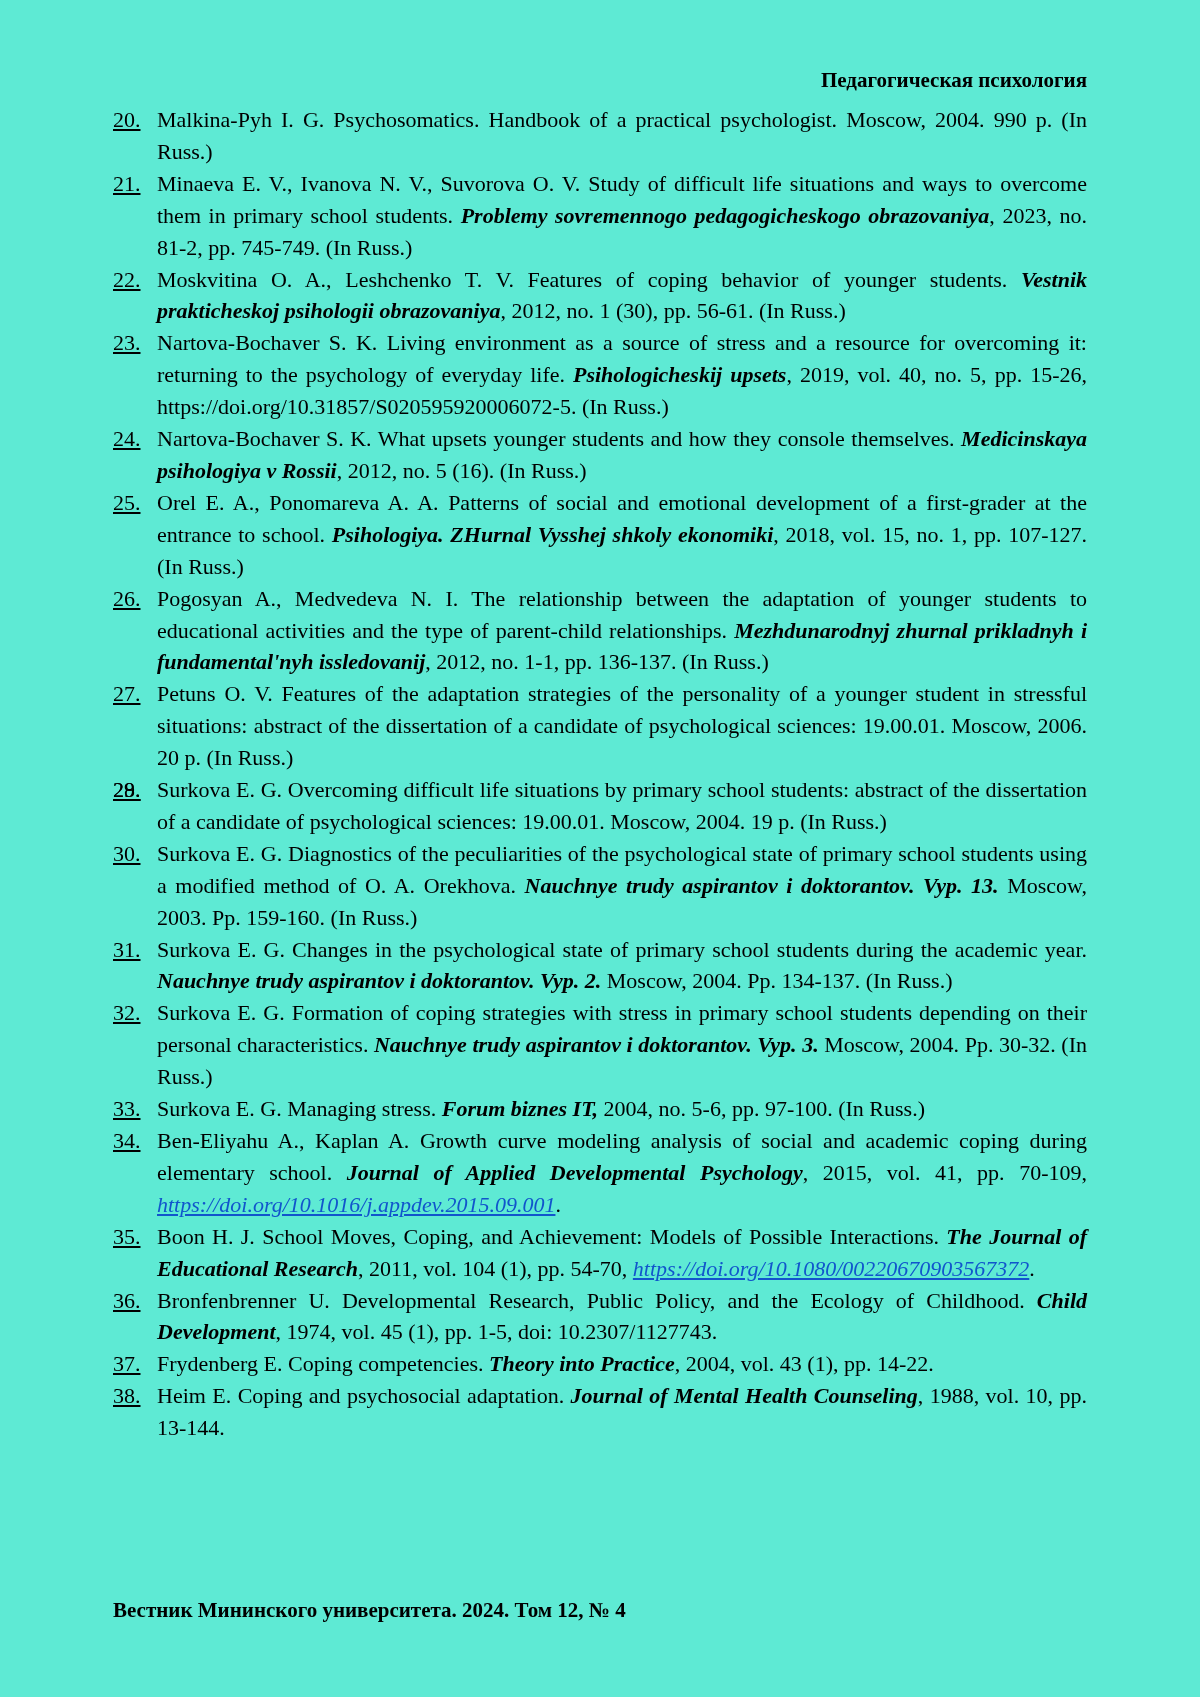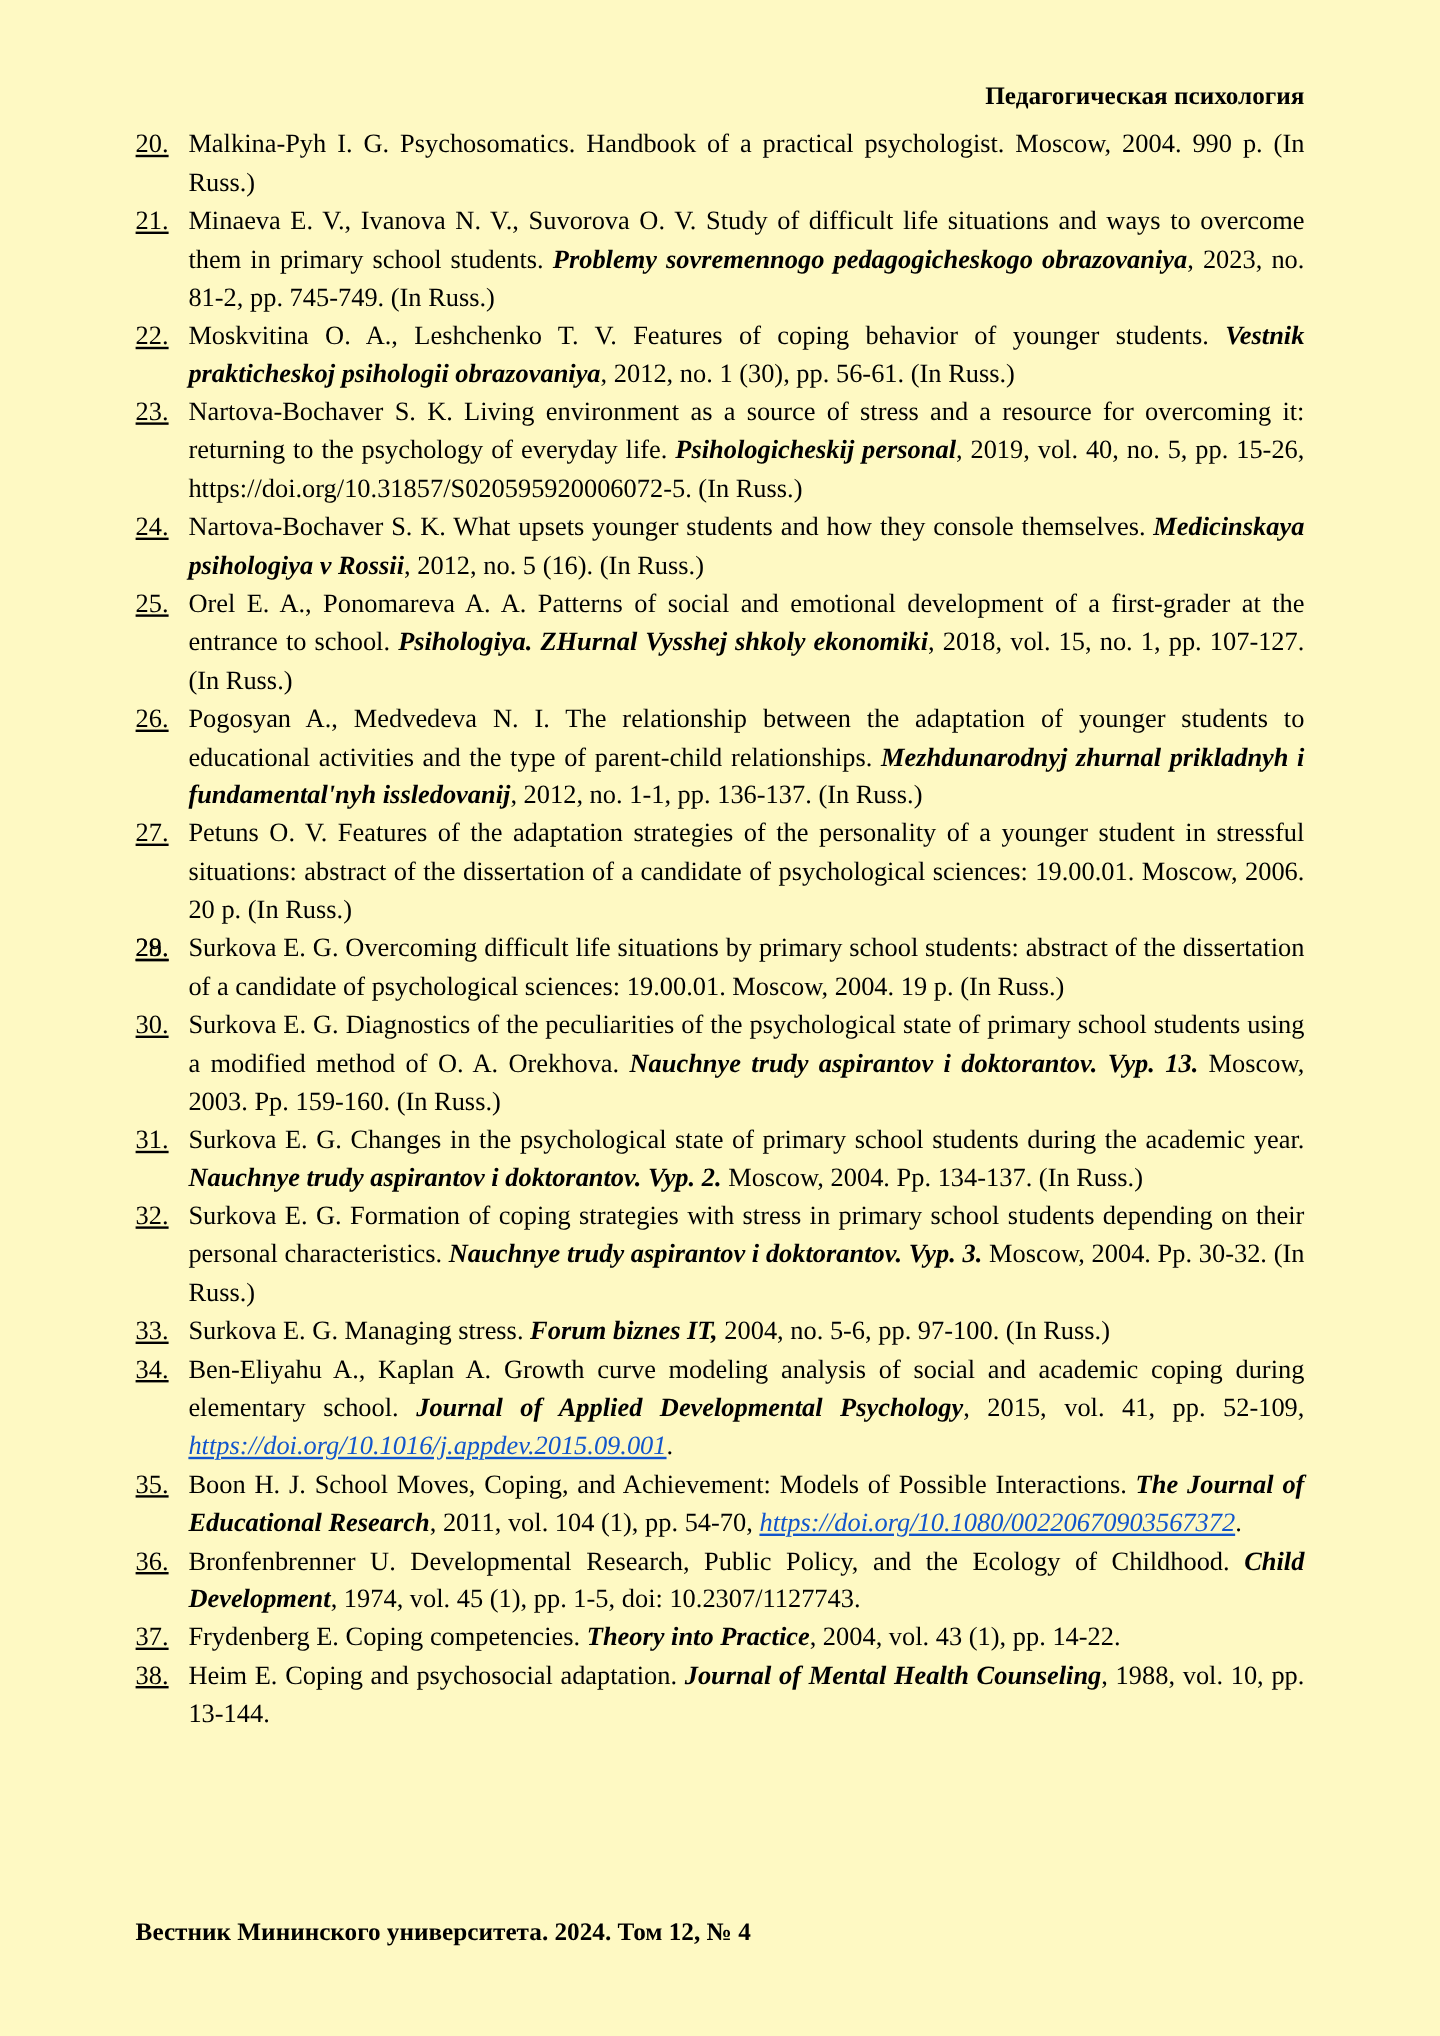--- a/index.html
+++ b/index.html
@@ -1,20 +1,20 @@
 <!DOCTYPE html>
 <html style="--link-color: #1155CC;"><head>
 <meta charset="utf-8">
 <style>
   html, body { margin: 0; padding: 0; background: #ffffff; }
   .page {
     position: relative;
     width: 1200px;
     height: 1697px;
-    background: #fef9c3;
+    background: #5eead4;
     color: #000000;
     font-family: "Liberation Serif", "DejaVu Serif", serif;
     overflow: hidden;
   }
   .running-header {
     position: absolute;
     top: 68px;
     left: 113px;
     right: 113px;
     text-align: right;
@@ -62,32 +62,32 @@
 </head>
 <body>
 
 <div class="page">
   <div class="running-header">Педагогическая психология</div>
 
   <div class="references">
       <div class="ref"><span class="num">20.</span><span>Malkina-Pyh I. G. Psychosomatics. Handbook of a practical psychologist. Moscow, 2004. 990 p. (In Russ.)</span></div>
       <div class="ref"><span class="num">21.</span><span>Minaeva E. V., Ivanova N. V., Suvorova O. V. Study of difficult life situations and ways to overcome them in primary school students. </span><em>Problemy sovremennogo pedagogicheskogo obrazovaniya</em><span>, 2023, no. 81-2, pp. 745-749. (In Russ.)</span></div>
       <div class="ref"><span class="num">22.</span><span>Moskvitina O. A., Leshchenko T. V. Features of coping behavior of younger students. </span><em>Vestnik prakticheskoj psihologii obrazovaniya</em><span>, 2012, no. 1 (30), pp. 56-61. (In Russ.)</span></div>
-      <div class="ref"><span class="num">23.</span><span>Nartova-Bochaver S. K. Living environment as a source of stress and a resource for overcoming it: returning to the psychology of everyday life. </span><em>Psihologicheskij personal</em><span>, 2019, vol. 40, no. 5, pp. 15-26, https://doi.org/10.31857/S020595920006072-5. (In Russ.)</span></div>
+      <div class="ref"><span class="num">23.</span><span>Nartova-Bochaver S. K. Living environment as a source of stress and a resource for overcoming it: returning to the psychology of everyday life. </span><em>Psihologicheskij upsets</em><span>, 2019, vol. 40, no. 5, pp. 15-26, https://doi.org/10.31857/S020595920006072-5. (In Russ.)</span></div>
       <div class="ref"><span class="num">24.</span><span>Nartova-Bochaver S. K. What upsets younger students and how they console themselves. </span><em>Medicinskaya psihologiya v Rossii</em><span>, 2012, no. 5 (16). (In Russ.)</span></div>
       <div class="ref"><span class="num">25.</span><span>Orel E. A., Ponomareva A. A. Patterns of social and emotional development of a first-grader at the entrance to school. </span><em>Psihologiya. ZHurnal Vysshej shkoly ekonomiki</em><span>, 2018, vol. 15, no. 1, pp. 107-127. (In Russ.)</span></div>
       <div class="ref"><span class="num">26.</span><span>Pogosyan A., Medvedeva N. I. The relationship between the adaptation of younger students to educational activities and the type of parent-child relationships. </span><em>Mezhdunarodnyj zhurnal prikladnyh i fundamental'nyh issledovanij</em><span>, 2012, no. 1-1, pp. 136-137. (In Russ.)</span></div>
       <div class="ref"><span class="num">27.</span><span>Petuns O. V. Features of the adaptation strategies of the personality of a younger student in stressful situations: abstract of the dissertation of a candidate of psychological sciences: 19.00.01. Moscow, 2006. 20 p. (In Russ.)</span></div>
       <div class="ref"><span class="num">28.</span></div>
       <div class="ref"><span class="num">29.</span><span>Surkova E. G. Overcoming difficult life situations by primary school students: abstract of the dissertation of a candidate of psychological sciences: 19.00.01. Moscow, 2004. 19 p. (In Russ.)</span></div>
       <div class="ref"><span class="num">30.</span><span>Surkova E. G. Diagnostics of the peculiarities of the psychological state of primary school students using a modified method of O. A. Orekhova. </span><em>Nauchnye trudy aspirantov i doktorantov. Vyp. 13.</em><span> Moscow, 2003. Pp. 159-160. (In Russ.)</span></div>
       <div class="ref"><span class="num">31.</span><span>Surkova E. G. Changes in the psychological state of primary school students during the academic year. </span><em>Nauchnye trudy aspirantov i doktorantov. Vyp. 2.</em><span> Moscow, 2004. Pp. 134-137. (In Russ.)</span></div>
       <div class="ref"><span class="num">32.</span><span>Surkova E. G. Formation of coping strategies with stress in primary school students depending on their personal characteristics. </span><em>Nauchnye trudy aspirantov i doktorantov. Vyp. 3.</em><span> Moscow, 2004. Pp. 30-32. (In Russ.)</span></div>
       <div class="ref"><span class="num">33.</span><span>Surkova E. G. Managing stress. </span><em>Forum biznes IT,</em><span> 2004, no. 5-6, pp. 97-100. (In Russ.)</span></div>
-      <div class="ref"><span class="num">34.</span><span>Ben-Eliyahu A., Kaplan A. Growth curve modeling analysis of social and academic coping during elementary school. </span><em>Journal of Applied Developmental Psychology</em><span>, 2015, vol. 41, pp. 52-109, </span><a class="link" href="#">https://doi.org/10.1016/j.appdev.2015.09.001</a><span>.</span></div>
+      <div class="ref"><span class="num">34.</span><span>Ben-Eliyahu A., Kaplan A. Growth curve modeling analysis of social and academic coping during elementary school. </span><em>Journal of Applied Developmental Psychology</em><span>, 2015, vol. 41, pp. 70-109, </span><a class="link" href="#">https://doi.org/10.1016/j.appdev.2015.09.001</a><span>.</span></div>
       <div class="ref"><span class="num">35.</span><span>Boon H. J. School Moves, Coping, and Achievement: Models of Possible Interactions. </span><em>The Journal of Educational Research</em><span>, 2011, vol. 104 (1), pp. 54-70, </span><a class="link" href="#">https://doi.org/10.1080/00220670903567372</a><span>.</span></div>
       <div class="ref"><span class="num">36.</span><span>Bronfenbrenner U. Developmental Research, Public Policy, and the Ecology of Childhood. </span><em>Child Development</em><span>, 1974, vol. 45 (1), pp. 1-5, doi: 10.2307/1127743.</span></div>
       <div class="ref"><span class="num">37.</span><span>Frydenberg E. Coping competencies. </span><em>Theory into Practice</em><span>, 2004, vol. 43 (1), pp. 14-22.</span></div>
       <div class="ref"><span class="num">38.</span><span>Heim E. Coping and psychosocial adaptation. </span><em>Journal of Mental Health Counseling</em><span>, 1988, vol. 10, pp. 13-144.</span></div>
     </div>
 
   <div class="running-footer">Вестник Мининского университета. 2024. Том 12, № 4</div>
 </div>
 
 </body></html>

